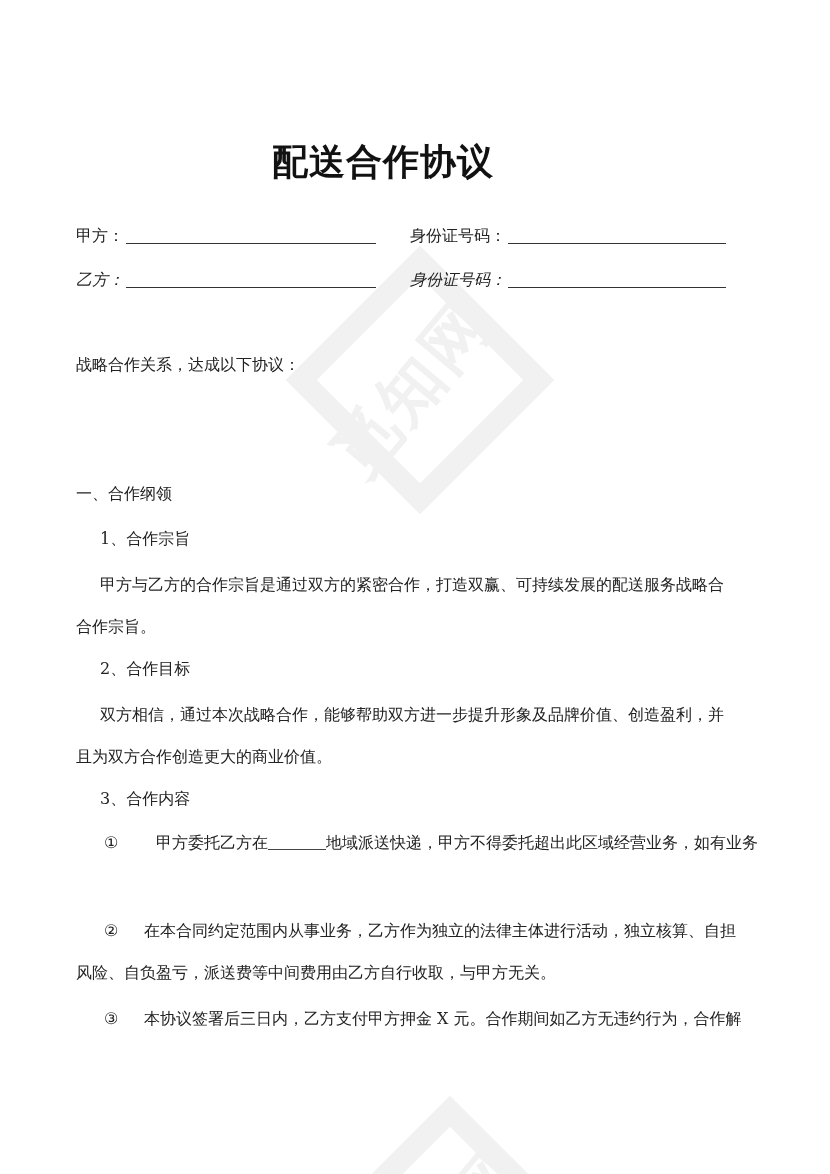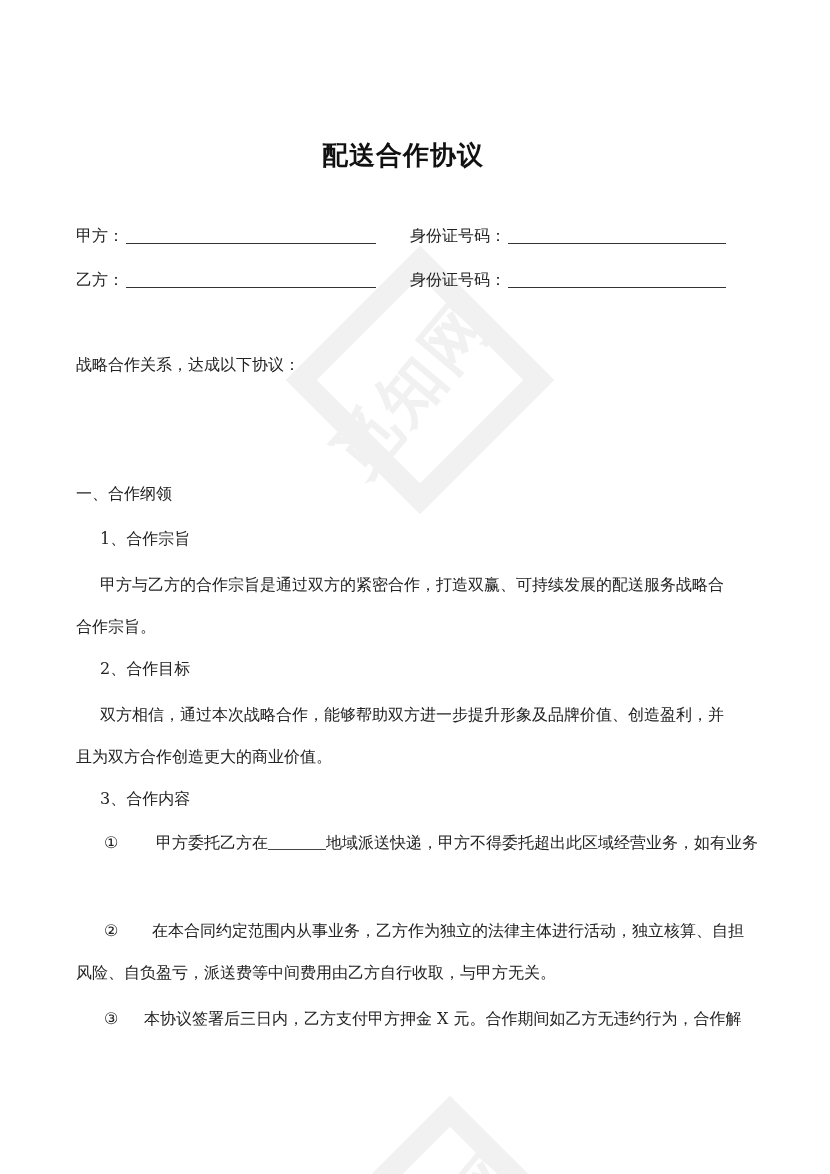--- a/index.html
+++ b/index.html
@@ -46,24 +46,23 @@
       z-index: 1;
     }
     .title {
       position: absolute;
       left: 0;
       width: 766px;
       top: 138px;
       text-align: center;
       font-family: "DejaVu Sans", sans-serif;
       font-weight: bold;
-      font-size: 26px;
+      font-size: 36px;
       letter-spacing: 1px;
       color: #111111;
-      margin-left: 20px;
     }
     .field-row {
       position: absolute;
       left: 76px;
       height: 24px;
       font-size: 16px;
       display: flex;
       align-items: flex-end;
     }
     .field-label {
@@ -122,21 +121,21 @@
 
   <div class="title">配送合作协议</div>
 
   <div class="field-row" style="top:222px;">
     <span class="field-label">甲方：</span>
     <span class="field-line" style="width:250px; margin-left:2px;"></span>
     <span class="field-label" style="margin-left:34px;">身份证号码：</span>
     <span class="field-line" style="width:218px; margin-left:2px;"></span>
   </div>
 
-  <div class="field-row" style="top:266px;">
+  <div class="field-row" style="top:266px;font-style:italic;">
     <span class="field-label">乙方：</span>
     <span class="field-line" style="width:250px; margin-left:2px;"></span>
     <span class="field-label" style="margin-left:34px;">身份证号码：</span>
     <span class="field-line" style="width:218px; margin-left:2px;"></span>
   </div>
 
   <div class="para" style="top:344px;">
     <span class="line">战略合作关系，达成以下协议：</span>
   </div>
 
@@ -161,21 +160,21 @@
   </div>
 
   <div class="para" style="top:822px;">
     <span class="line">
       <span class="item-marker">①</span><span style="margin-left:20px;">甲方委托乙方在</span><span class="blank"></span><span>地域派送快递，甲方不得委托超出此区域经营业务，如有业务</span>
     </span>
   </div>
 
   <div class="para" style="top:910px;">
     <span class="line">
-      <span class="item-marker">②</span><span style="margin-left:16px;">在本合同约定范围内从事业务，乙方作为独立的法律主体进行活动，独立核算、自担</span>
+      <span class="item-marker">②</span><span style="margin-left:8px;">在本合同约定范围内从事业务，乙方作为独立的法律主体进行活动，独立核算、自担</span>
     </span>
     <span class="line">风险、自负盈亏，派送费等中间费用由乙方自行收取，与甲方无关。</span>
   </div>
 
   <div class="para" style="top:998px;">
     <span class="line">
       <span class="item-marker">③</span><span style="margin-left:8px;margin-top:21px;">本协议签署后三日内，乙方支付甲方押金 X 元。合作期间如乙方无违约行为，合作解</span>
     </span>
   </div>
 

